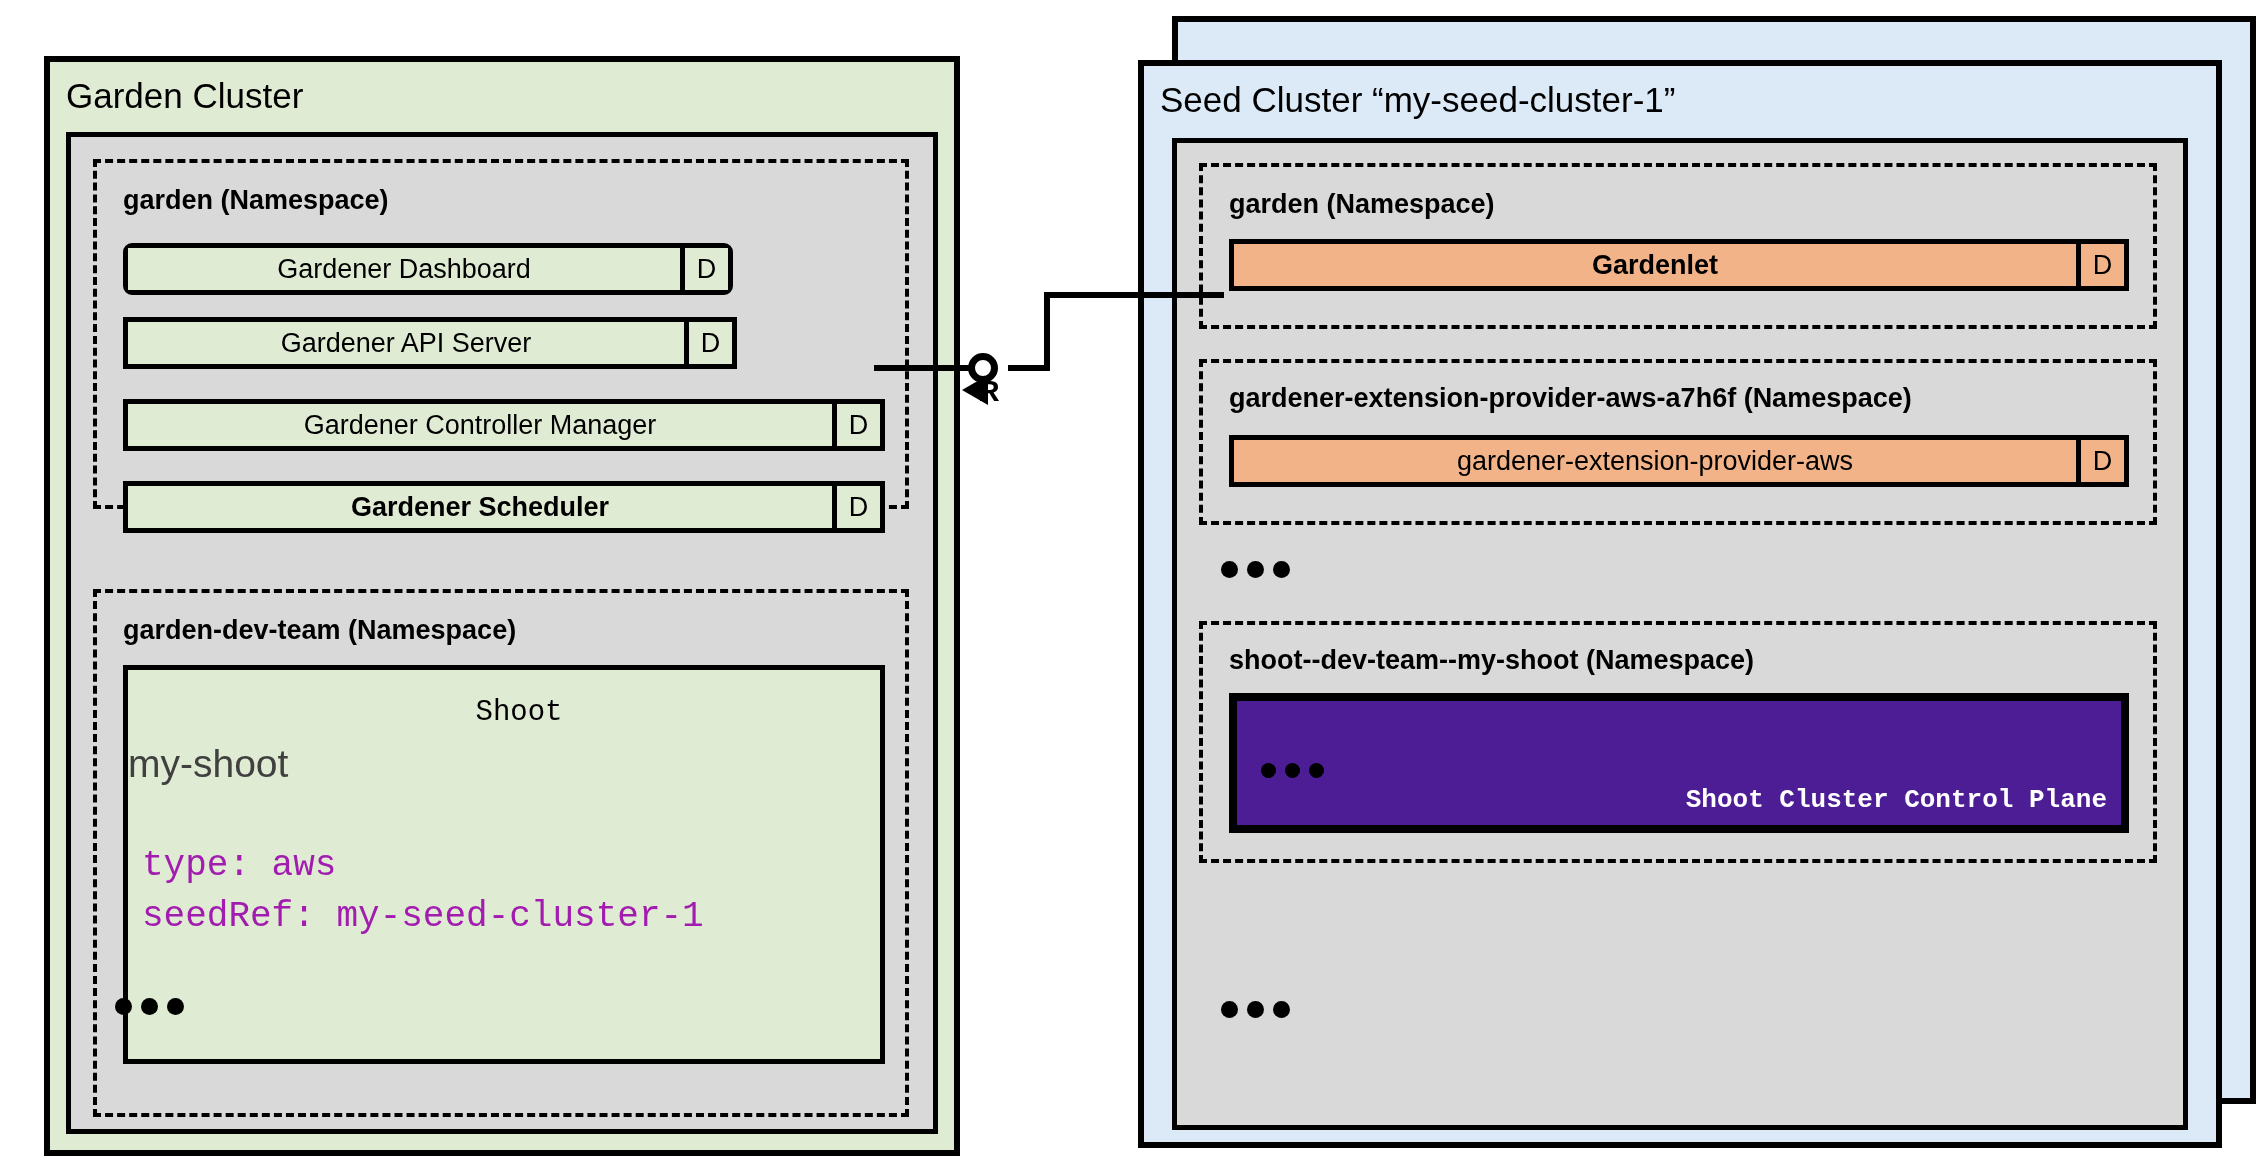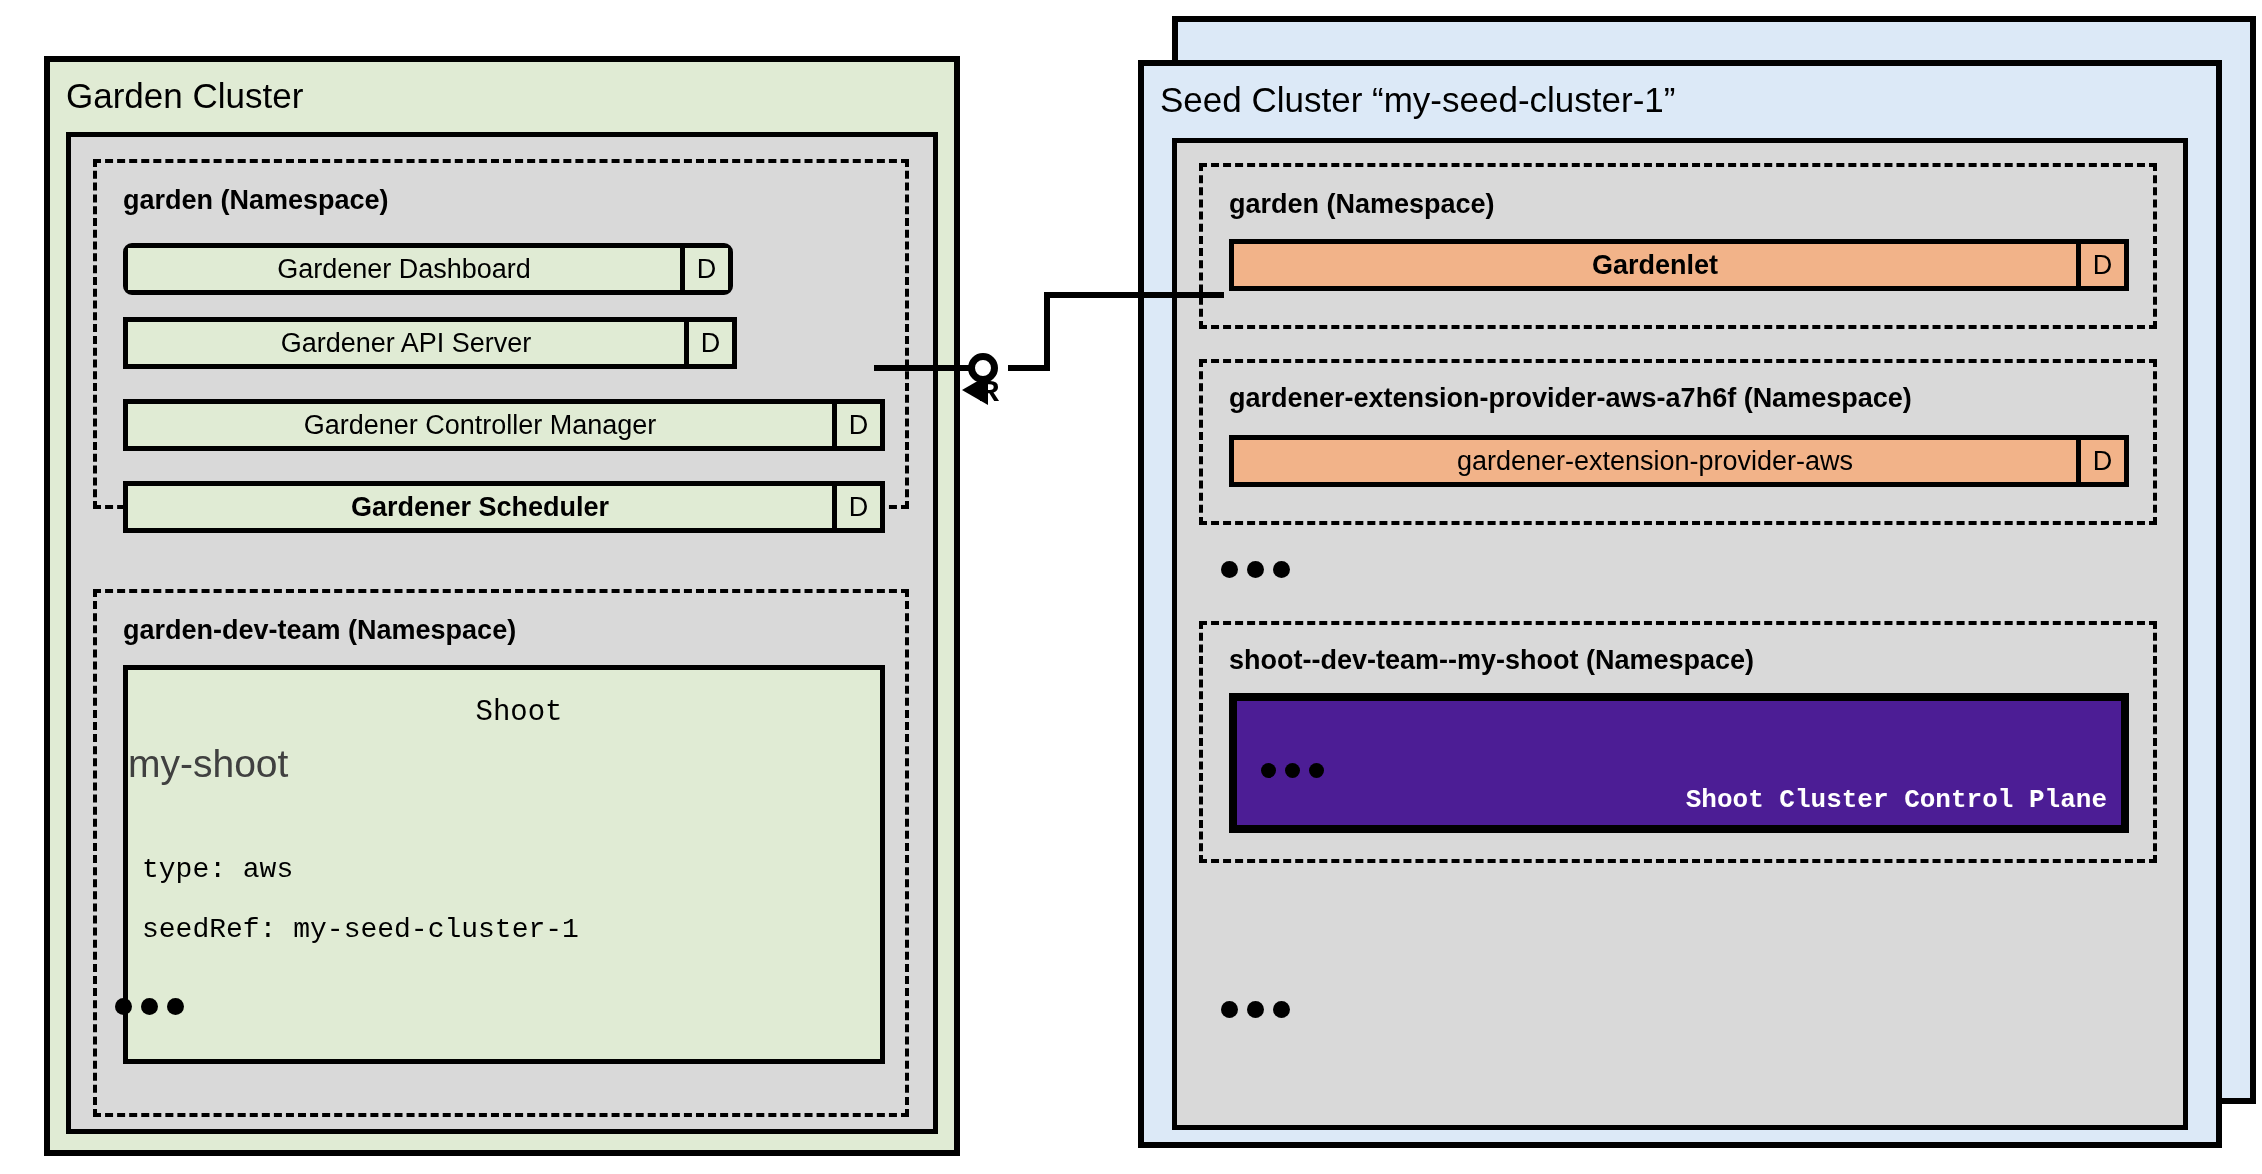--- a/index.html
+++ b/index.html
@@ -103,24 +103,24 @@
   .shoot-name {
     position: absolute;
     width: 100%;
     text-align: left;
     font-size: 39px;
     color: #404040;
   }
   .shoot-spec {
     position: absolute;
     font-family: "Liberation Mono", monospace;
-    font-size: 28px;
-    color: #000000;
+    font-size: 36px;
+    color: #a21caf;
     white-space: pre;
-    line-height: 60px;
+    line-height: 51px;
   }
 
   
   .control-plane {
     position: absolute;
     background: #4c1d95;
     border: 8px solid #000000;
     box-sizing: border-box;
     font-family: Liberation Mono, monospace;
   }

